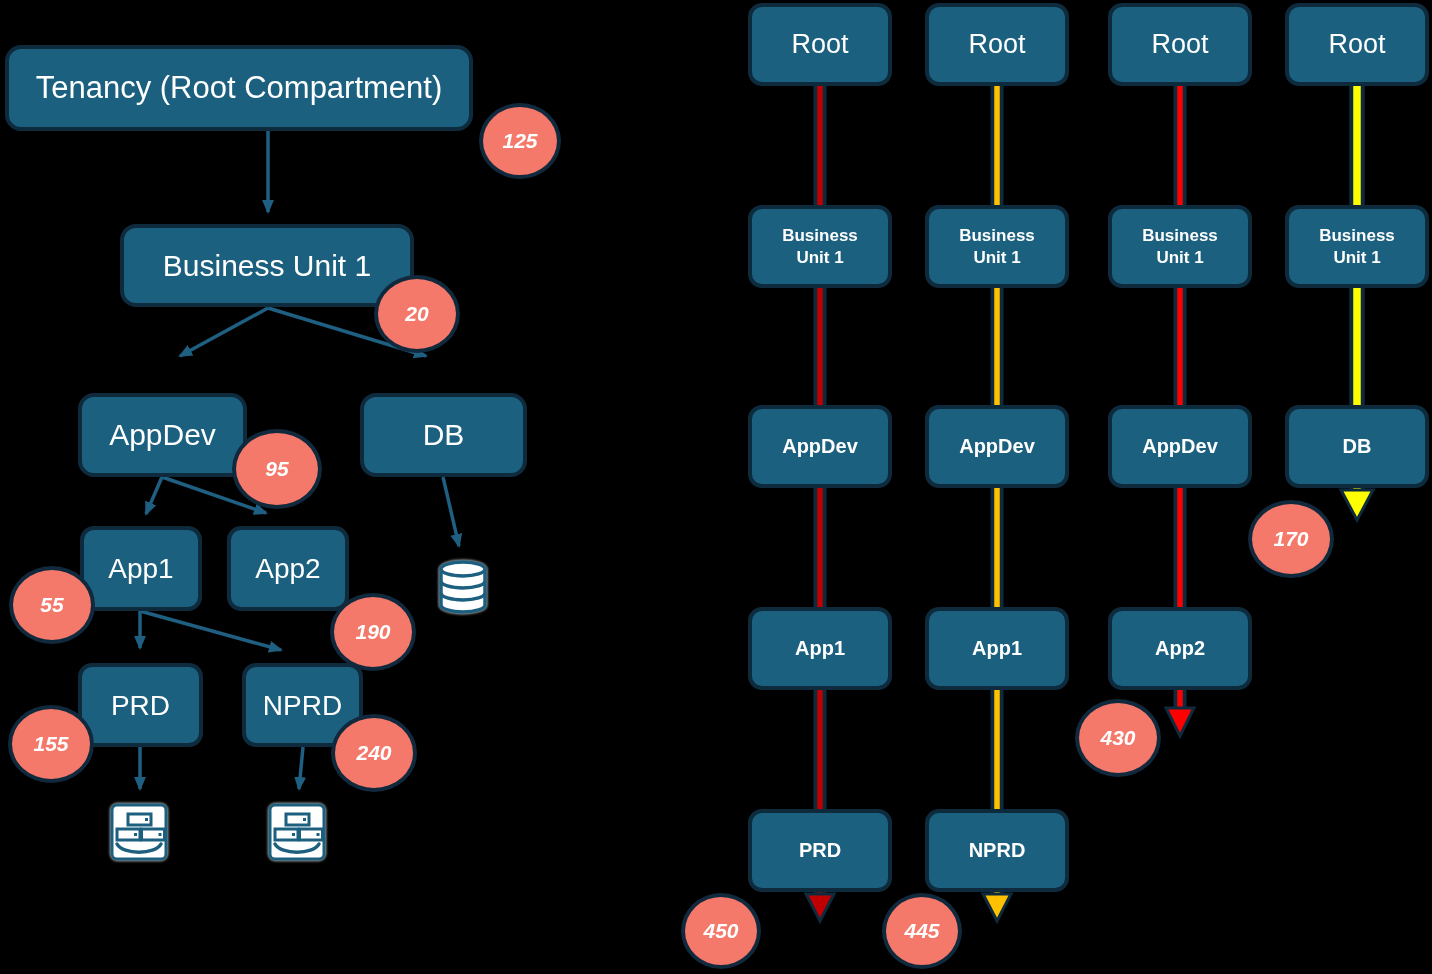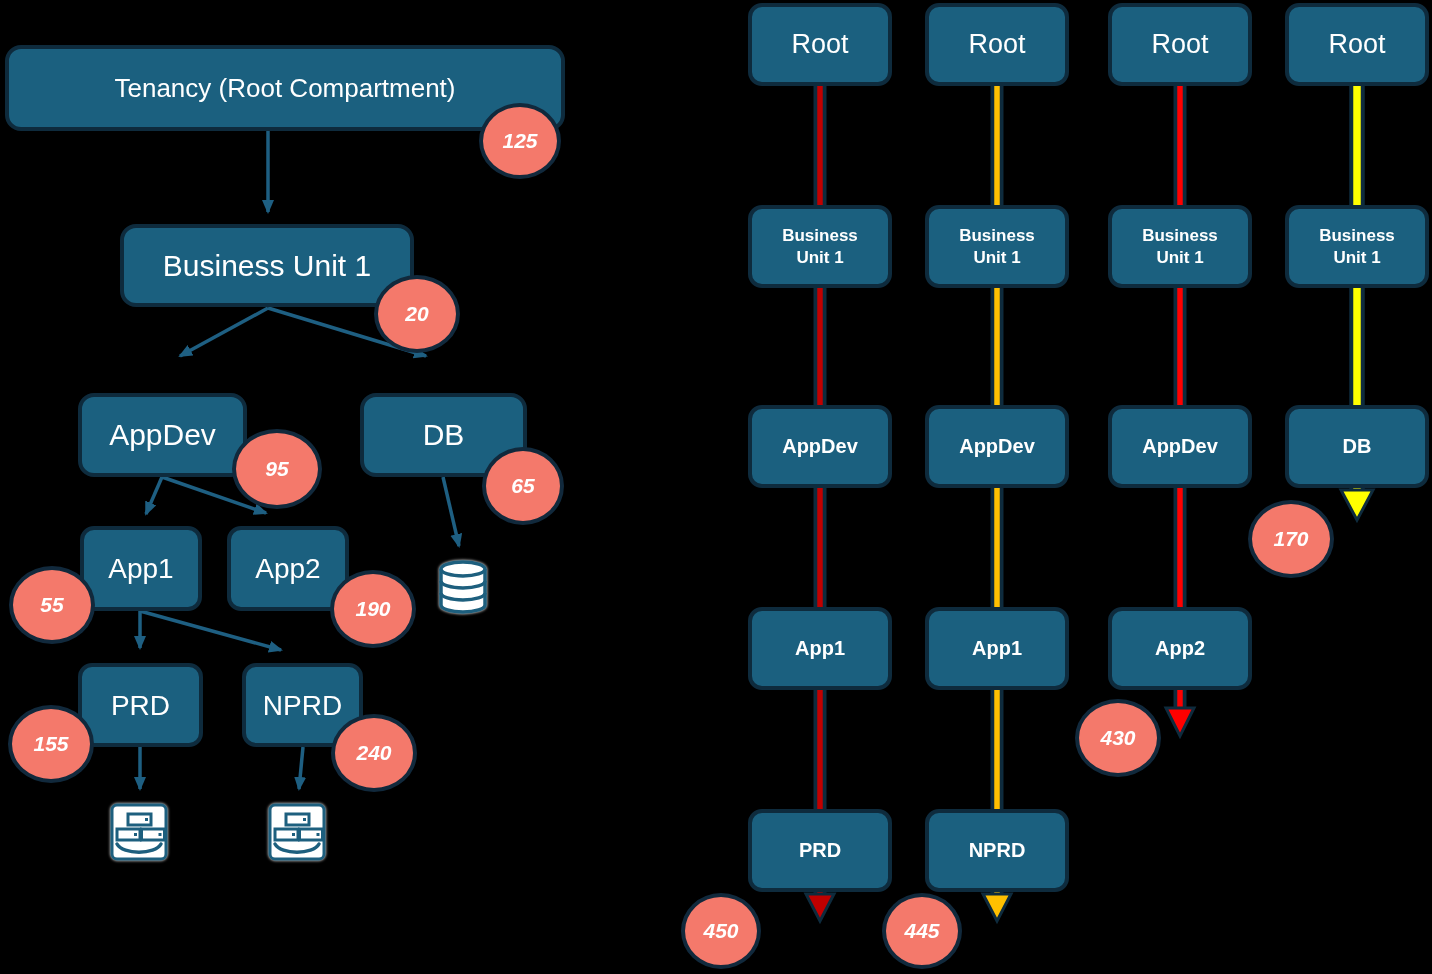--- a/index.html
+++ b/index.html
@@ -26,36 +26,36 @@
          font-weight:bold;font-size:21px;box-sizing:border-box;z-index:3;font-style:italic;}
   .icon{position:absolute;z-index:2;filter:drop-shadow(0 0 1.5px #ffffff);}
   .icyl{stroke:var(--icon_stroke,#1D5F7E);fill:var(--icon_fill,#fff);stroke-width:3.5;}
   .icyl-line{stroke:var(--icon_stroke,#1D5F7E);fill:none;stroke-width:3.5;}
   .iwbox{fill:var(--icon_fill,#fff);stroke:var(--icon_stroke,#1D5F7E);stroke-width:3;}
   .iwr{fill:var(--icon_fill,#fff);stroke:var(--icon_stroke,#1D5F7E);stroke-width:3;}
   .iwdot{fill:var(--icon_stroke,#1D5F7E);}
   .iwarc{fill:none;stroke:var(--icon_stroke,#1D5F7E);stroke-width:3.5;stroke-linecap:round;}
 
   
-  #n-tenancy{left:5px;top:45px;width:560px;height:86px;font-size:26px;}
+  #n-tenancy{left:5px;top:45px;width:468px;height:86px;font-size:31px;}
   #n-bu1{left:120px;top:224px;width:294px;height:83px;font-size:30px;}
   #n-appdev{left:78px;top:393px;width:169px;height:84px;font-size:30px;}
   #n-db{left:360px;top:393px;width:167px;height:84px;font-size:30px;}
   #n-app1{left:80px;top:526px;width:122px;height:85px;font-size:28px;border-radius:14px;}
   #n-app2{left:227px;top:526px;width:122px;height:85px;font-size:28px;border-radius:14px;}
   #n-prd{left:78px;top:663px;width:125px;height:84px;font-size:28px;border-radius:14px;}
   #n-nprd{left:242px;top:663px;width:121px;height:84px;font-size:28px;border-radius:14px;}
 
   
   #b-125{left:479px;top:103px;width:82px;height:76px;}
   #b-20{left:374px;top:275px;width:86px;height:78px;}
   #b-95{left:232px;top:429px;width:90px;height:80px;}
   #b-65{left:482px;top:447px;width:82px;height:78px;}
   #b-55{left:9px;top:566px;width:86px;height:78px;}
-  #b-190{left:330px;top:570px;width:86px;height:78px;}
+  #b-190{left:330px;top:593px;width:86px;height:78px;}
   #b-155{left:8px;top:705px;width:86px;height:78px;}
   #b-150{left:331px;top:714px;width:86px;height:78px;}
 
   
   #b-210{left:1248px;top:500px;width:86px;height:78px;}
   #b-430{left:1075px;top:699px;width:86px;height:78px;}
   #b-450{left:681px;top:893px;width:80px;height:76px;}
   #b-445{left:882px;top:893px;width:80px;height:76px;}
 
   
@@ -120,21 +120,20 @@
   <div class="node" id="n-appdev">AppDev</div>
   <div class="node" id="n-db">DB</div>
   <div class="node" id="n-app1">App1</div>
   <div class="node" id="n-app2">App2</div>
   <div class="node" id="n-prd">PRD</div>
   <div class="node" id="n-nprd">NPRD</div>
 
   <div class="badge" id="b-125">125</div>
   <div class="badge" id="b-20">20</div>
   <div class="badge" id="b-95">95</div>
-  <div class="badge" id="b-65">65</div>
   <div class="badge" id="b-55">55</div>
   <div class="badge" id="b-190">190</div>
   <div class="badge" id="b-155">155</div>
   <div class="badge" id="b-150">240</div>
 
   <svg class="icon" id="i-db" width="62" height="62" viewBox="0 0 62 62">
     <path class="icyl" d="M9,13 V49 A22,7 0 0 0 53,49 V13"></path>
     <ellipse class="icyl" cx="31" cy="13" rx="22" ry="7"></ellipse>
     <path class="icyl-line" d="M9,25 A22,7 0 0 0 53,25"></path>
     <path class="icyl-line" d="M9,37 A22,7 0 0 0 53,37"></path>

